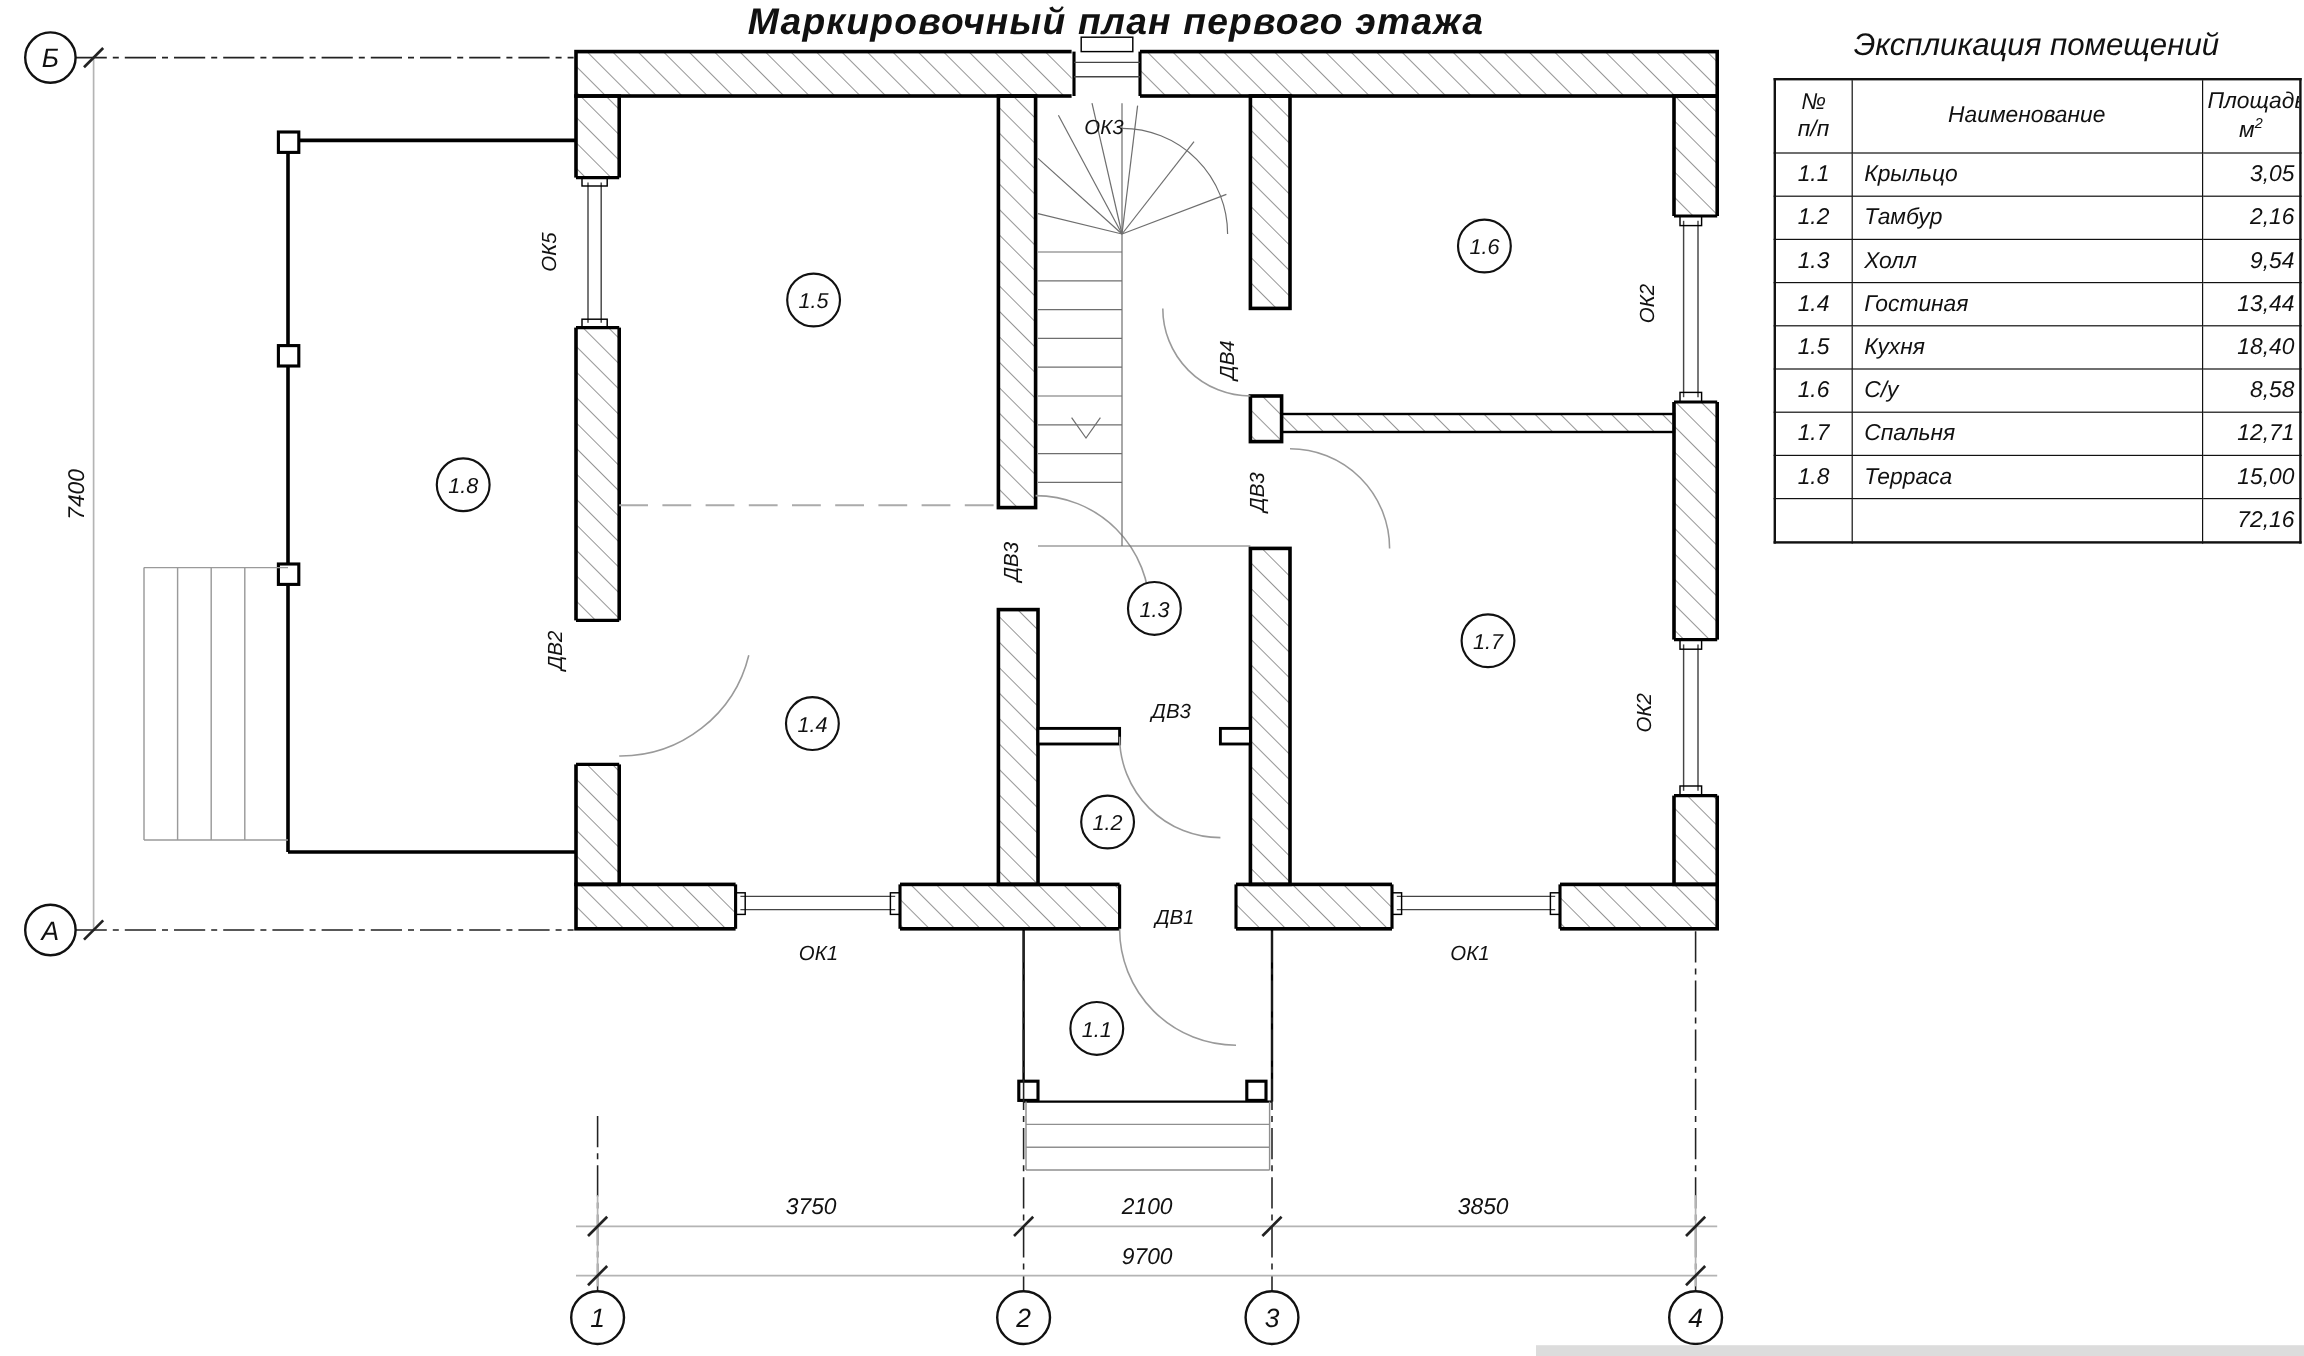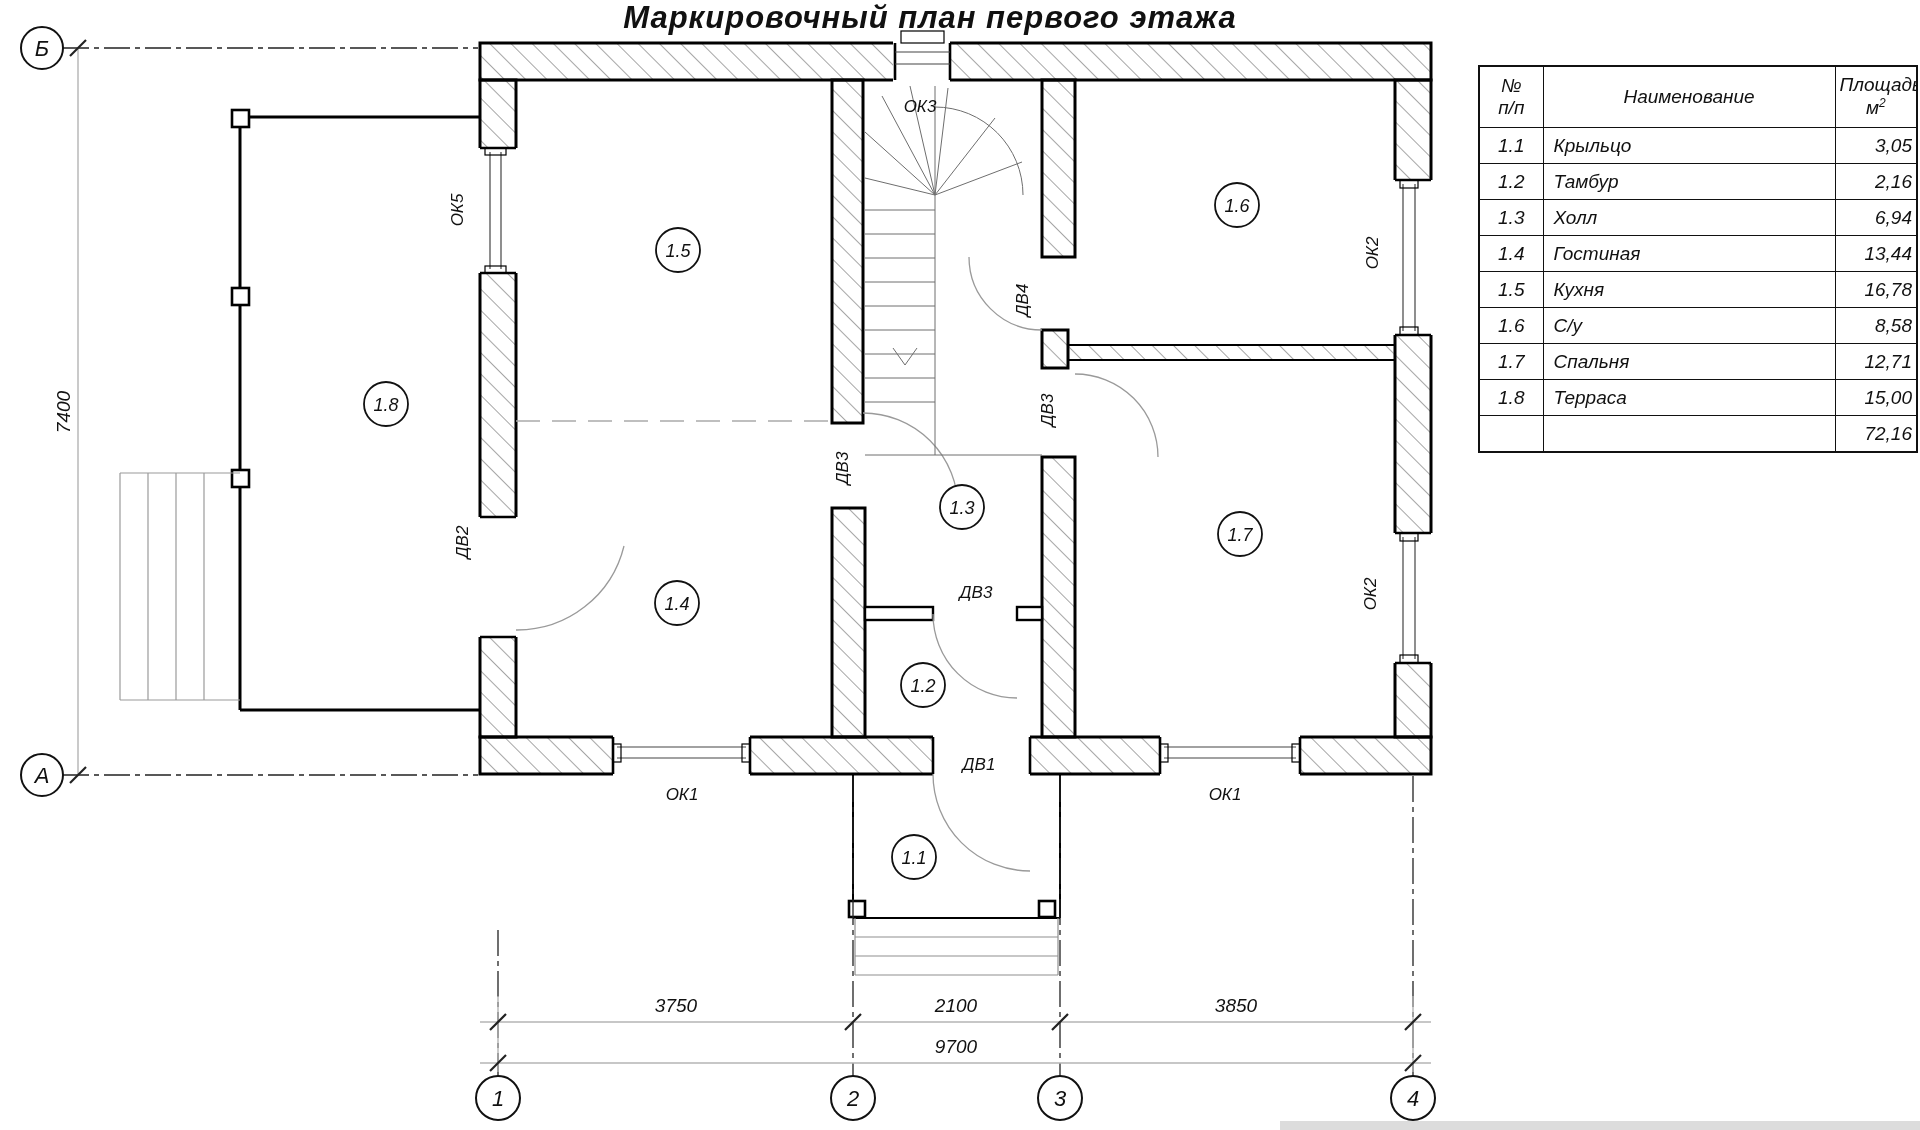--- a/index.html
+++ b/index.html
@@ -21,20 +21,21 @@
   .sup{font-size:12px;vertical-align:super;}
   svg text{font-family:"Liberation Sans",sans-serif;font-style:italic;fill:#111;}
   .artifact{position:absolute;left:1280px;top:1121px;width:640px;height:9px;background:#dcdcdc;}
 </style>
 </head>
 <body>
 
 <div class="canvas">
 
   <div class="plan-title">Маркировочный план первого этажа</div>
+  <div class="table-title">Экспликация помещений</div>
 
   <svg width="1920" height="1130" viewBox="0 0 1920 1130" style="position:absolute;left:0;top:0;">
     <defs>
       <pattern id="hatch" width="15" height="15" patternUnits="userSpaceOnUse" patternTransform="rotate(-45)">
         <line x1="0" y1="0" x2="0" y2="15" stroke="#3a3a3a" stroke-width="0.9"></line>
       </pattern>
     </defs>
 
     <g stroke="#000" stroke-width="3" fill="url(#hatch)">
       <rect x="480" y="43" width="951" height="37"></rect>
@@ -295,31 +296,31 @@
       <td class="c-area">3,05</td>
     </tr>
     <tr>
       <td class="c-num">1.2</td>
       <td class="c-name">Тамбур</td>
       <td class="c-area">2,16</td>
     </tr>
     <tr>
       <td class="c-num">1.3</td>
       <td class="c-name">Холл</td>
-      <td class="c-area">6,94</td>
+      <td class="c-area">9,54</td>
     </tr>
     <tr>
       <td class="c-num">1.4</td>
       <td class="c-name">Гостиная</td>
       <td class="c-area">13,44</td>
     </tr>
     <tr>
       <td class="c-num">1.5</td>
       <td class="c-name">Кухня</td>
-      <td class="c-area">16,78</td>
+      <td class="c-area">18,40</td>
     </tr>
     <tr>
       <td class="c-num">1.6</td>
       <td class="c-name">С/у</td>
       <td class="c-area">8,58</td>
     </tr>
     <tr>
       <td class="c-num">1.7</td>
       <td class="c-name">Спальня</td>
       <td class="c-area">12,71</td>

